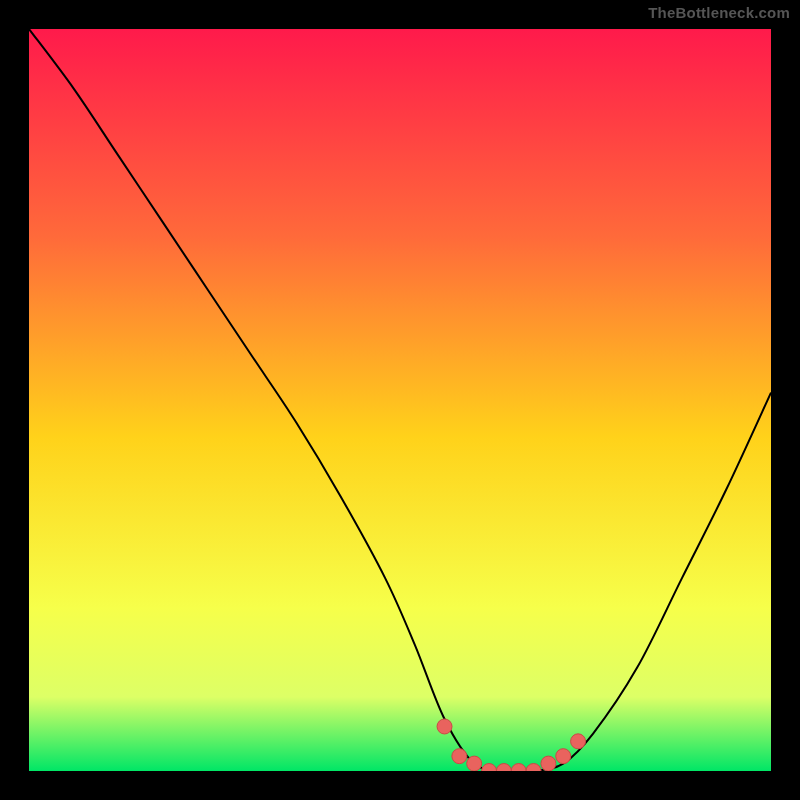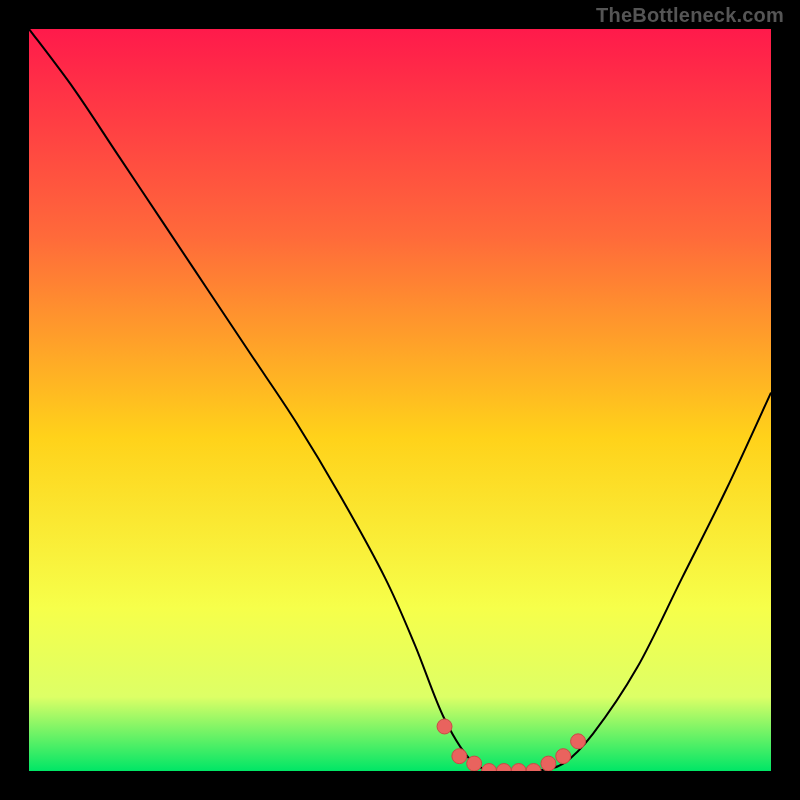--- a/index.html
+++ b/index.html
@@ -13,23 +13,23 @@
   }
   .frame {
     position: relative;
     width: 800px;
     height: 800px;
     background: #000;
   }
   .watermark {
     position: absolute;
     top: 4px;
-    right: 16px;
+    right: 10px;
     color: #555;
-    font-size: 20px;
+    font-size: 15px;
     font-weight: 600;
     letter-spacing: 0.2px;
     z-index: 10;
   }
   .plot {
     position: absolute;
     left: 29px;
     top: 29px;
     width: 742px;
     height: 742px;

